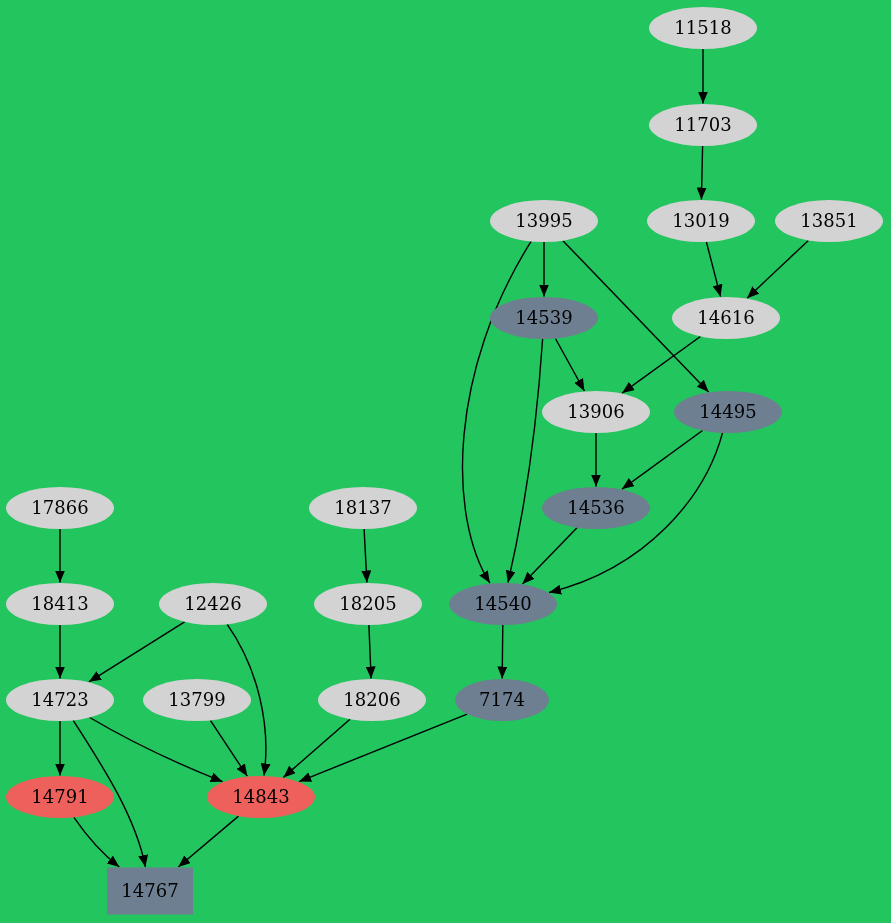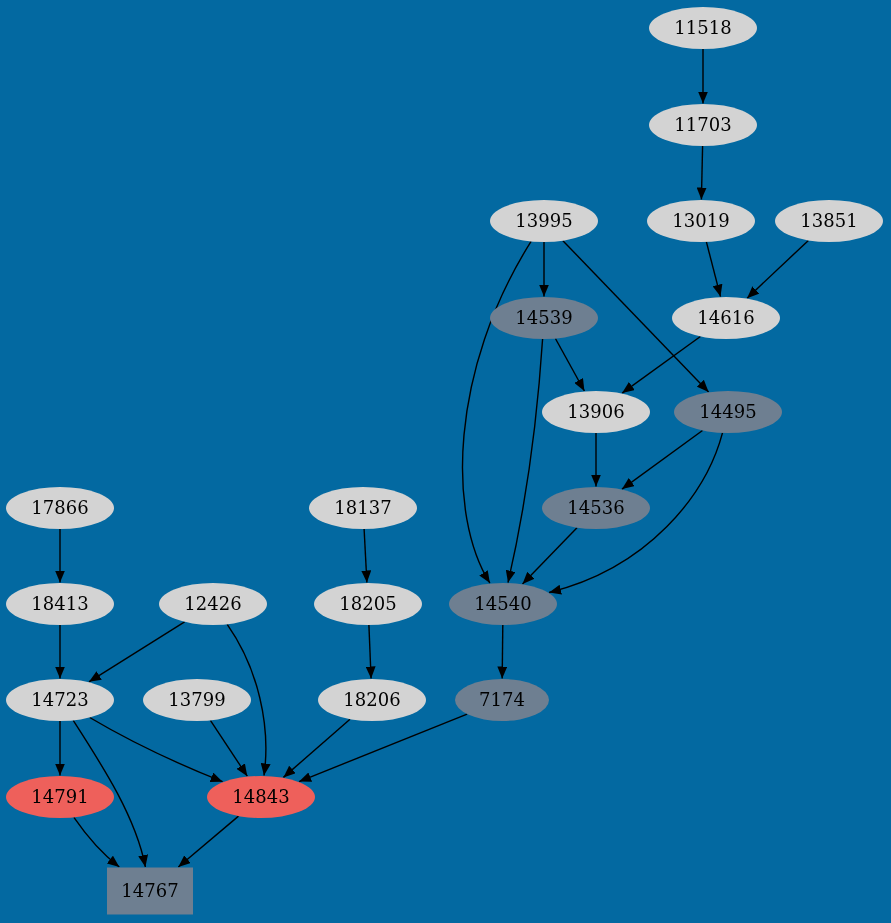--- a/index.html
+++ b/index.html
@@ -5,21 +5,21 @@
   html, body {
     margin: 0;
     padding: 0;
     background: #ffffff;
     font-family: "DejaVu Serif", "Liberation Serif", serif;
   }
   .canvas-wrap {
     position: relative;
     width: 891px;
     height: 923px;
-    background: #0369a1;
+    background: #22c55e;
     overflow: hidden;
   }
   svg { display: block; }
   .edge-path {
     fill: none;
     stroke-width: 1.4px;
   }
   .node-label {
     font-family: "DejaVu Serif", "Liberation Serif", serif;
     font-size: 18px;

